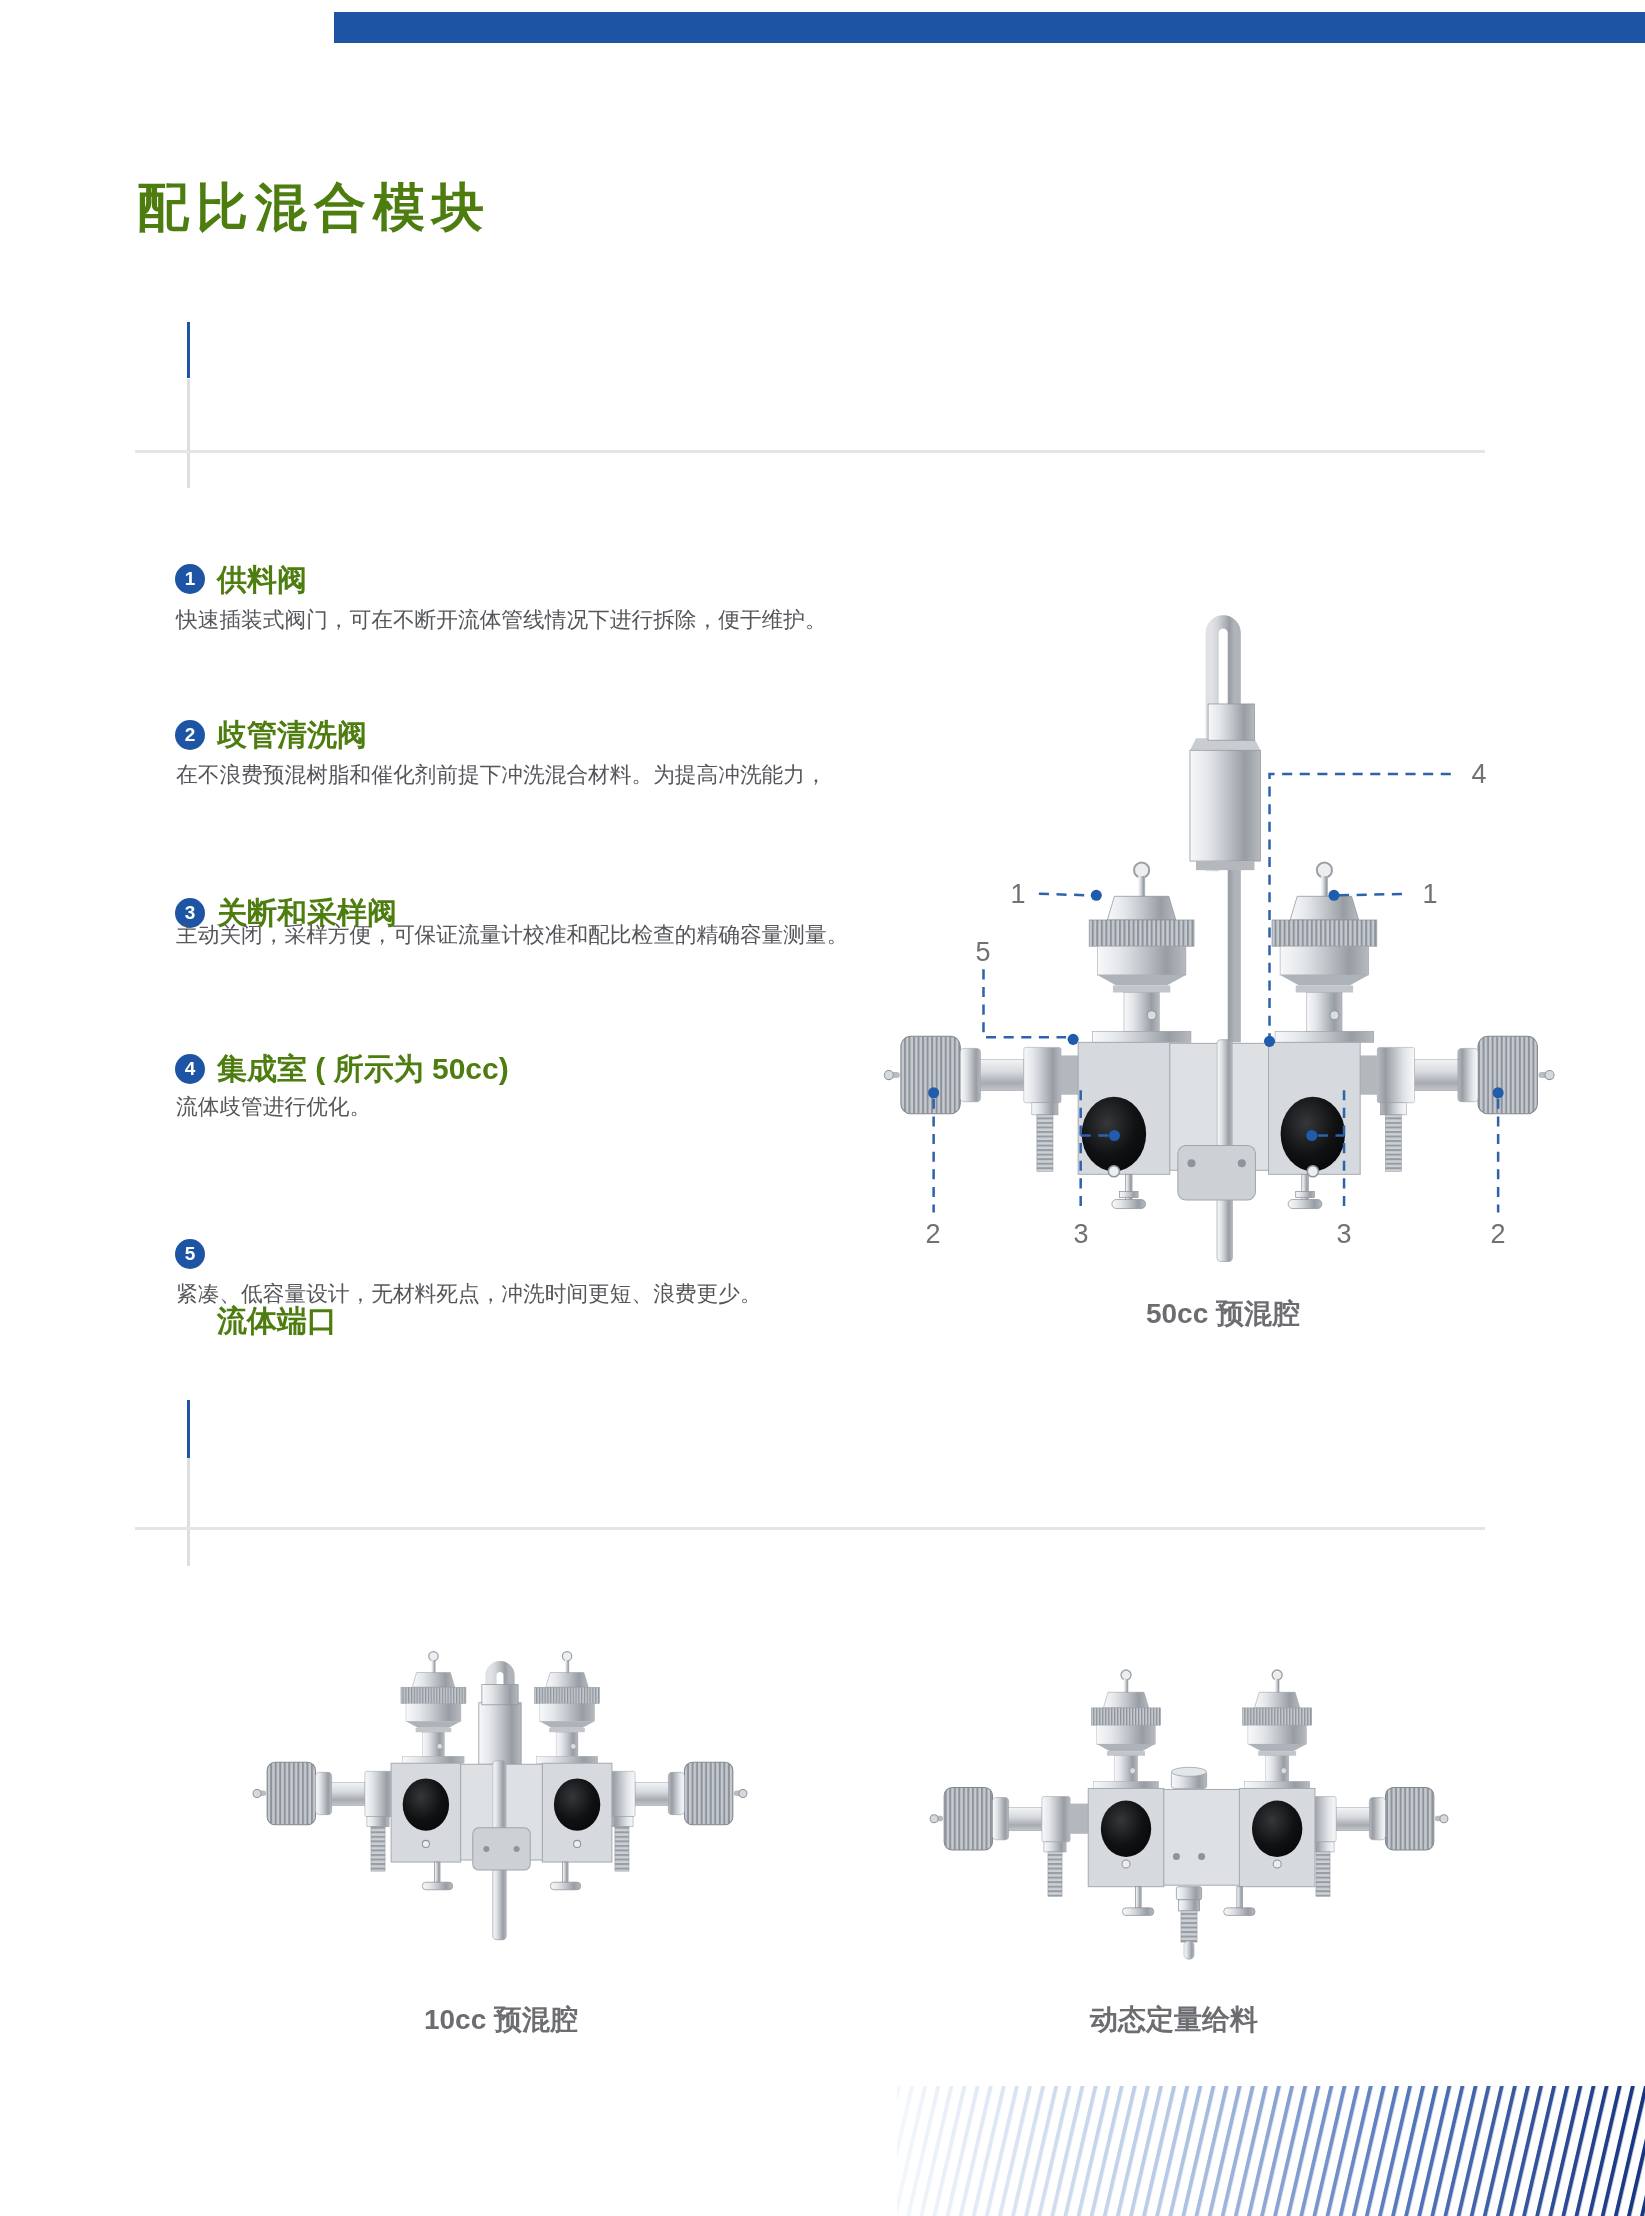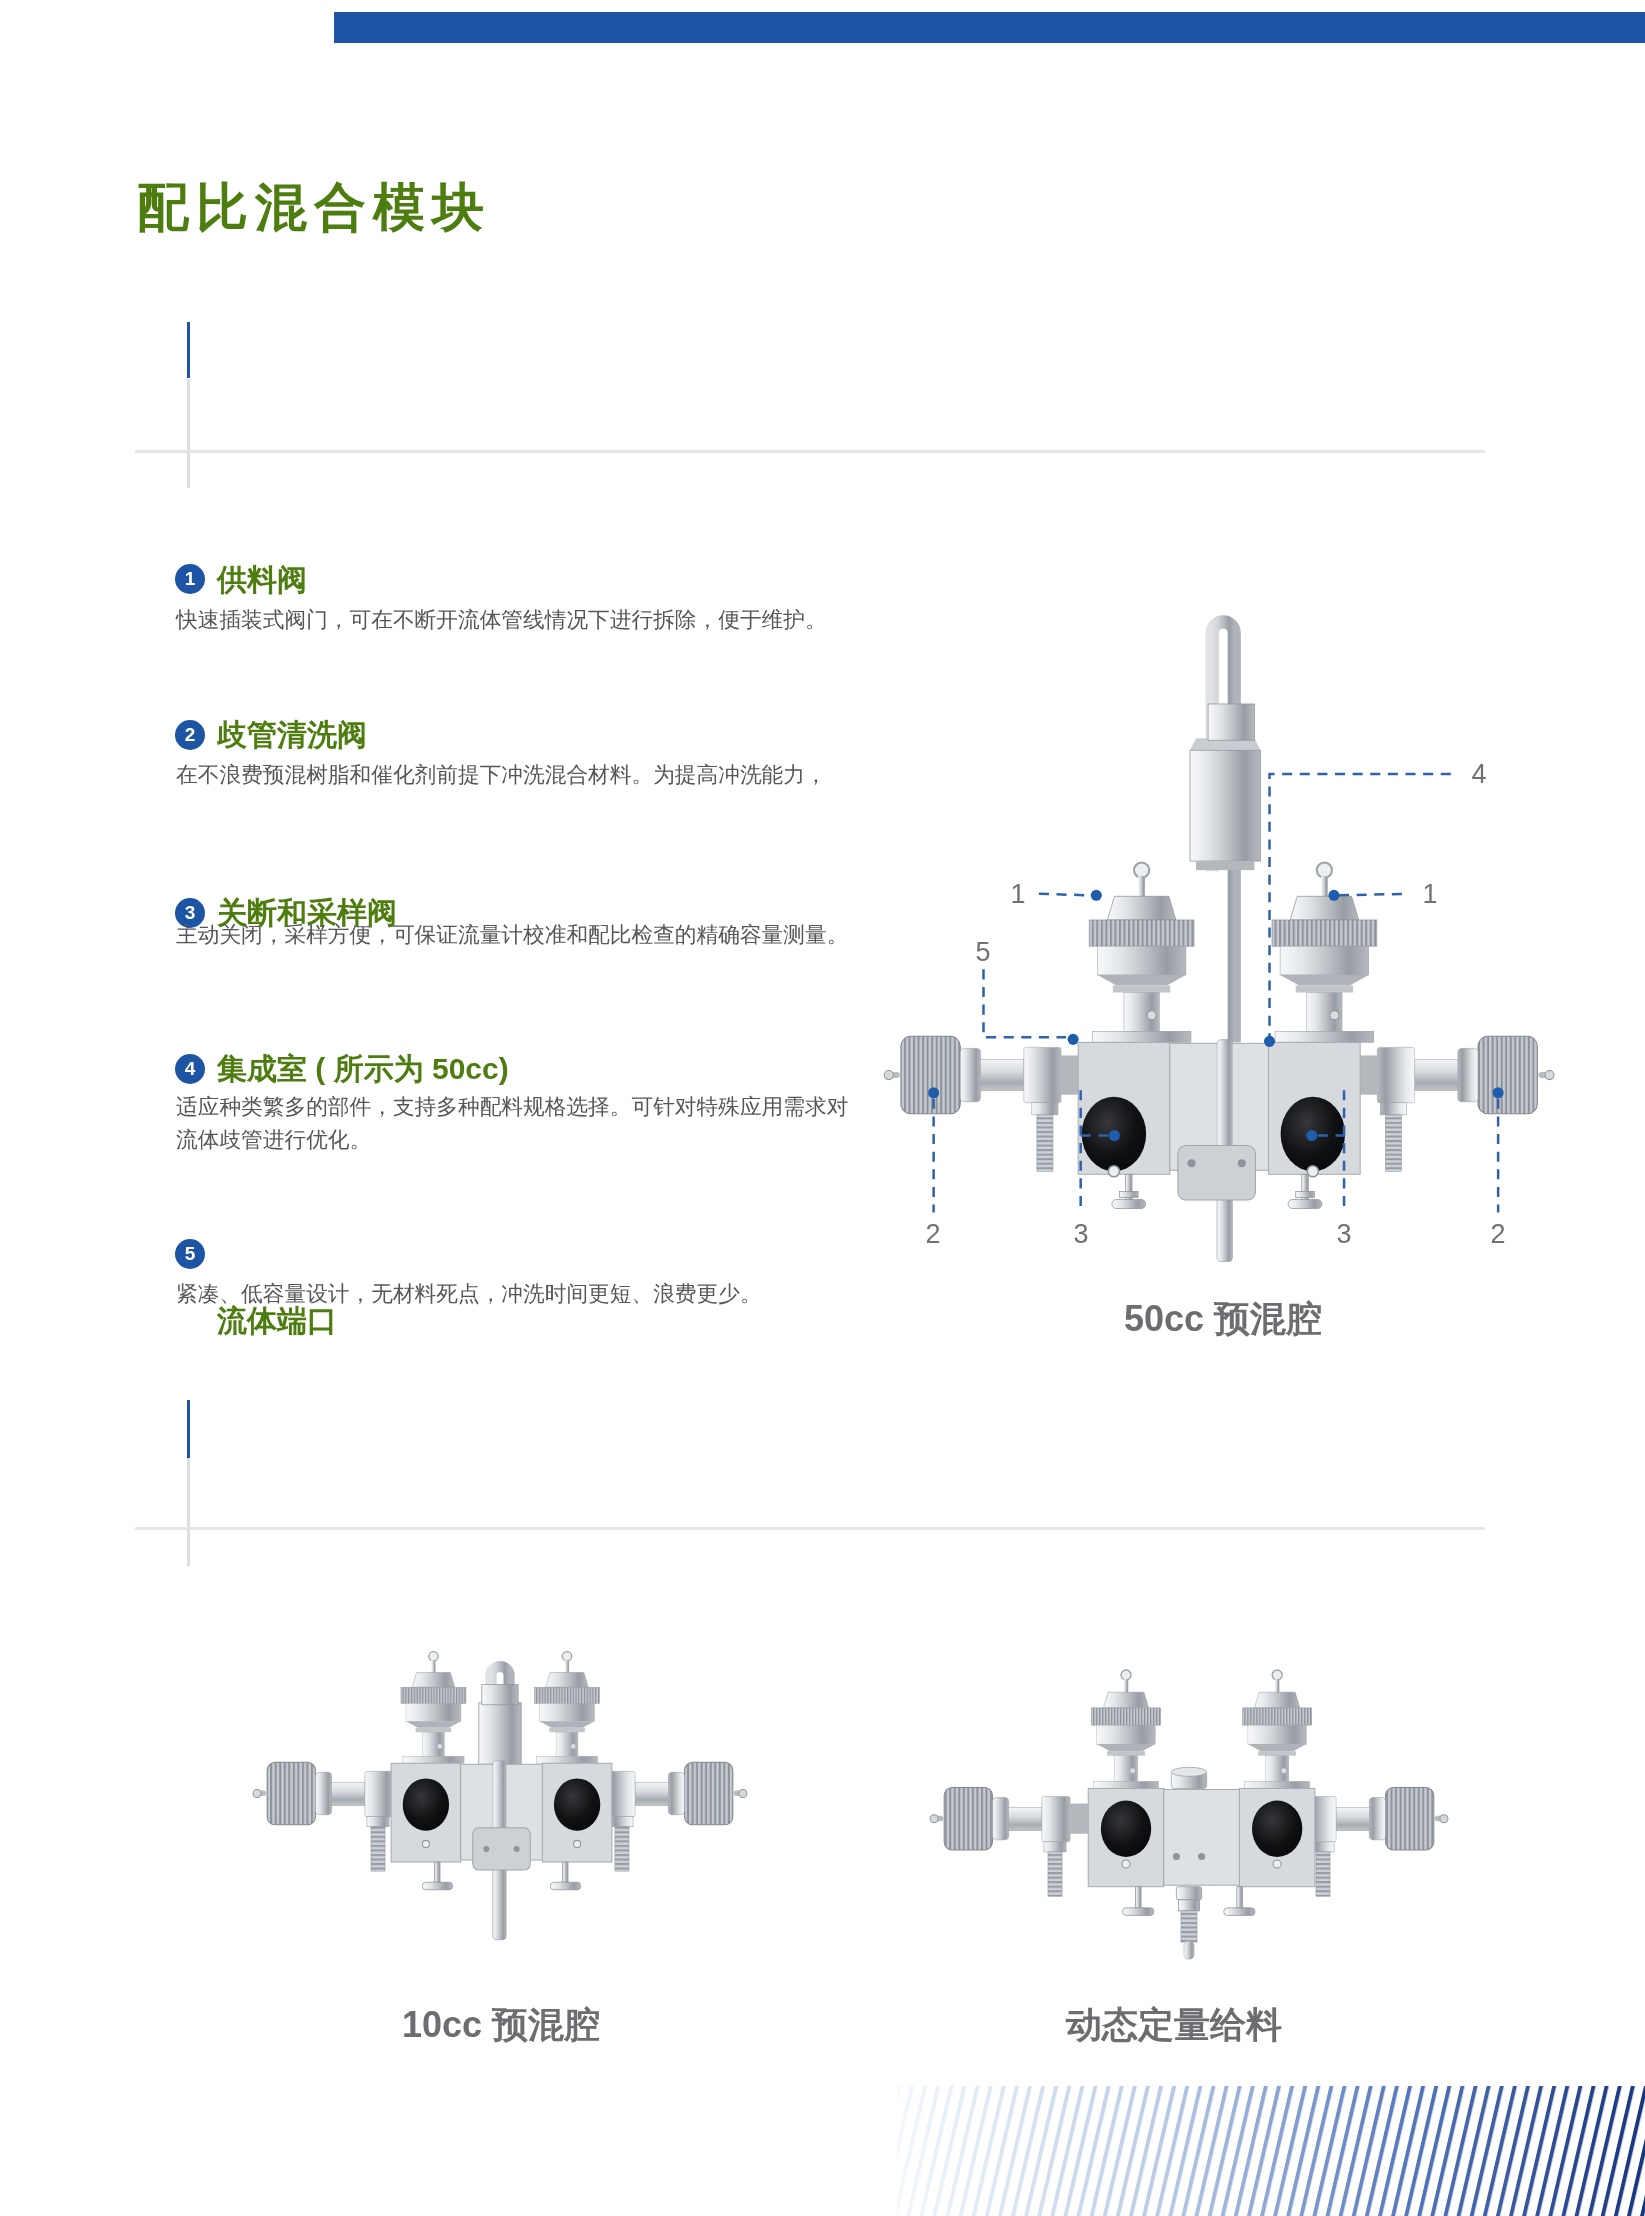--- a/index.html
+++ b/index.html
@@ -45,21 +45,21 @@
   .fig-dyn{left:922px;top:1627px;width:534px;height:333px;}
 
   .callout-num{width:40px;height:32px;font-size:27px;line-height:32px;color:#6F7173;
                text-align:center;}
   .n4{left:1459px;top:758px;}
   .n1l{left:998px;top:878px;} .n1r{left:1410px;top:878px;}
   .n5{left:963px;top:936px;}
   .n2l{left:913px;top:1218px;} .n3l{left:1061px;top:1218px;}
   .n3r{left:1324px;top:1218px;} .n2r{left:1478px;top:1218px;}
 
-  .caption{font-size:36px;font-weight:700;color:#6B6D70;text-align:center;width:302px;
+  .caption{font-size:28px;font-weight:700;color:#6B6D70;text-align:center;width:302px;
            white-space:nowrap;}
   .cap-main{left:1072px;top:1295px;}
   .cap-10cc{left:350px;top:2001px;}
   .cap-dyn{left:1023px;top:2001px;text-align:center;}
 
   .stripes{left:897px;top:2086px;width:749px;height:130px;}
 </style>
 </head>
 <body>
 
@@ -154,21 +154,20 @@
 
 <div class="abs badge b3">3</div>
 <div class="abs sec-head h3">关断和采样阀</div>
 <div class="abs sec-body t3">
   <div>主动关闭，采样方便，可保证流量计校准和配比检查的精确容量测量。</div>
 </div>
 
 <div class="abs badge b4">4</div>
 <div class="abs sec-head h4">集成室 ( 所示为 50cc)</div>
 <div class="abs sec-body t4">
-  <div>适应种类繁多的部件，支持多种配料规格选择。可针对特殊应用需求对</div>
   <div>流体歧管进行优化。</div>
 </div>
 
 <div class="abs badge b5">5</div>
 <div class="abs sec-head h5">流体端口</div>
 <div class="abs sec-body t5">
   <div>紧凑、低容量设计，无材料死点，冲洗时间更短、浪费更少。</div>
 </div>
 
 <svg class="abs fig-main" viewBox="0 0 1450 1400">

